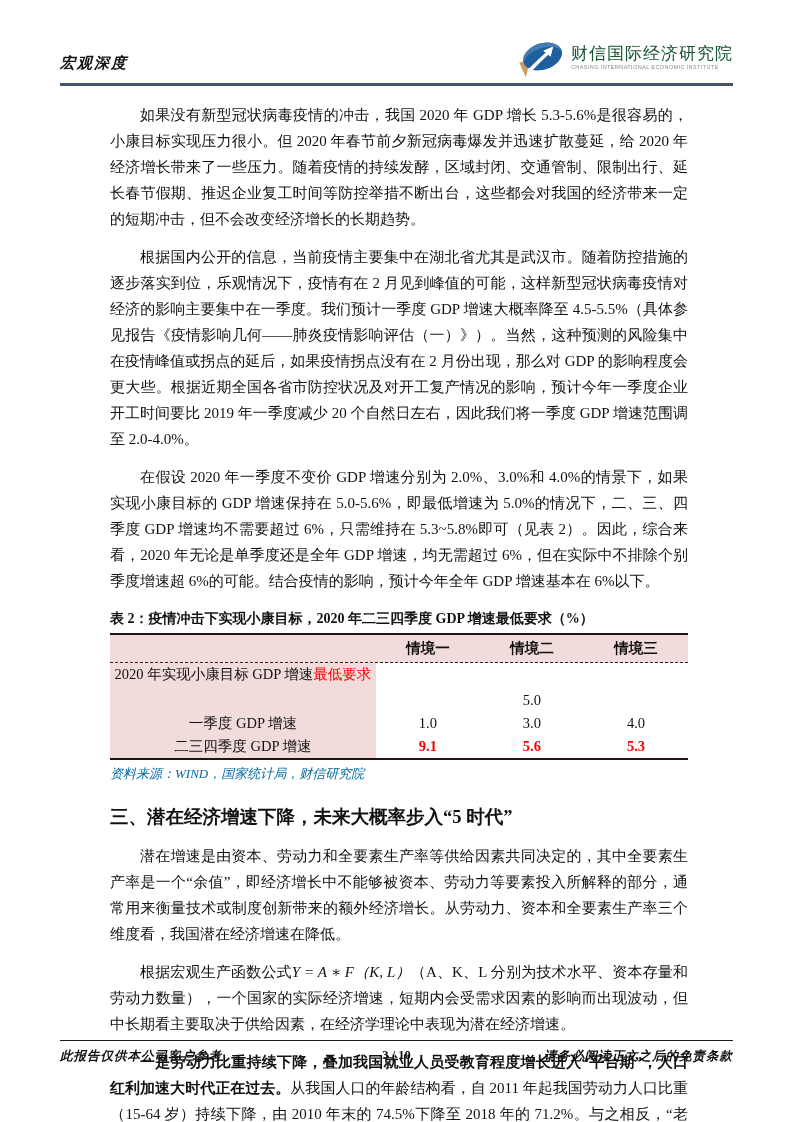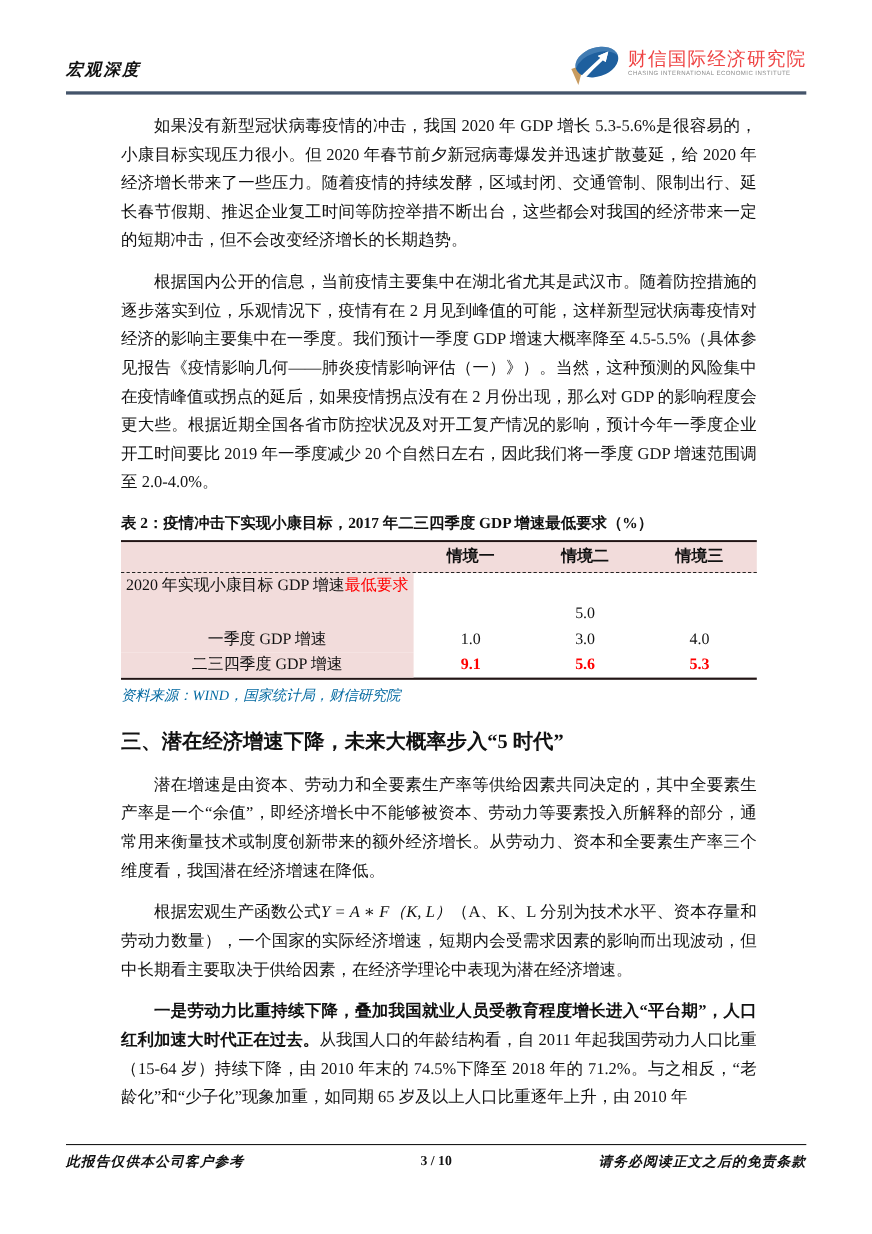--- a/index.html
+++ b/index.html
@@ -20,21 +20,21 @@
     padding-bottom:4px;box-sizing:border-box;
   }
   .doc-type{
     font-weight:bold;font-style:italic;
     font-size:15px;letter-spacing:2px;
     padding-bottom:6px;
   }
   .logo{display:flex;align-items:center;gap:6px;}
   .logo-mark{width:48px;height:42px;flex:0 0 auto;}
   .logo-text{display:flex;flex-direction:column;line-height:1.05;}
-  .logo-cn{font-size:17px;color:#ef4444;font-family:"Liberation Sans","DejaVu Sans",sans-serif;letter-spacing:1px;}
+  .logo-cn{font-size:17px;color:#14532d;font-family:"Liberation Sans","DejaVu Sans",sans-serif;letter-spacing:1px;}
   .logo-en{font-size:5.5px;color:#8a8a8a;font-family:"Liberation Sans","DejaVu Sans",sans-serif;letter-spacing:.4px;margin-top:2px;}
   
   .content{
     position:absolute;top:90px;left:110px;width:578px;
     font-size:15px;line-height:26px;
     text-align:justify;
   }
   .para{margin:12px 0 0 0;text-indent:2em;}
   .formula{font-style:italic;}
   .bold-lead{font-weight:bold;}
@@ -110,22 +110,23 @@
       </span>
     </div>
   </div>
 
   <div class="content">
 
     <p class="para">如果没有新型冠状病毒疫情的冲击，我国 2020 年 GDP 增长 5.3-5.6%是很容易的，小康目标实现压力很小。但 2020 年春节前夕新冠病毒爆发并迅速扩散蔓延，给 2020 年经济增长带来了一些压力。随着疫情的持续发酵，区域封闭、交通管制、限制出行、延长春节假期、推迟企业复工时间等防控举措不断出台，这些都会对我国的经济带来一定的短期冲击，但不会改变经济增长的长期趋势。</p>
 
     <p class="para">根据国内公开的信息，当前疫情主要集中在湖北省尤其是武汉市。随着防控措施的逐步落实到位，乐观情况下，疫情有在 2 月见到峰值的可能，这样新型冠状病毒疫情对经济的影响主要集中在一季度。我们预计一季度 GDP 增速大概率降至 4.5-5.5%（具体参见报告《疫情影响几何——肺炎疫情影响评估（一）》）。当然，这种预测的风险集中在疫情峰值或拐点的延后，如果疫情拐点没有在 2 月份出现，那么对 GDP 的影响程度会更大些。根据近期全国各省市防控状况及对开工复产情况的影响，预计今年一季度企业开工时间要比 2019 年一季度减少 20 个自然日左右，因此我们将一季度 GDP 增速范围调至 2.0-4.0%。</p>
 
+    <p class="para">在假设 2020 年一季度不变价 GDP 增速分别为 2.0%、3.0%和 4.0%的情景下，如果实现小康目标的 GDP 增速保持在 5.0-5.6%，即最低增速为 5.0%的情况下，二、三、四季度 GDP 增速均不需要超过 6%，只需维持在 5.3~5.8%即可（见表 2）。因此，综合来看，2020 年无论是单季度还是全年 GDP 增速，均无需超过 6%，但在实际中不排除个别季度增速超 6%的可能。结合疫情的影响，预计今年全年 GDP 增速基本在 6%以下。</p>
 
-    <div class="tbl-caption">表 2：疫情冲击下实现小康目标，2017 年二三四季度 GDP 增速最低要求（%）</div>
+    <div class="tbl-caption">表 2：疫情冲击下实现小康目标，2020 年二三四季度 GDP 增速最低要求（%）</div>
 
     <div class="tbl">
       <div class="trow thead-row">
         <div class="c-label"></div>
         <div class="c-val">情境一</div>
         <div class="c-val">情境二</div>
         <div class="c-val">情境三</div>
       </div>
       <div class="trow">
         <div class="c-label label-cell"><span>2020 年实现小康目标 GDP 增速</span><span class="red">最低要求</span></div>

